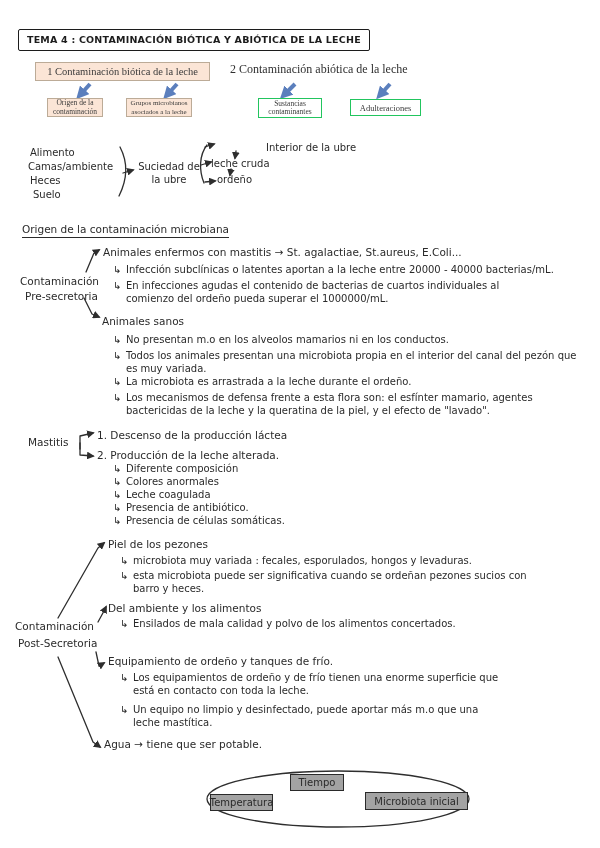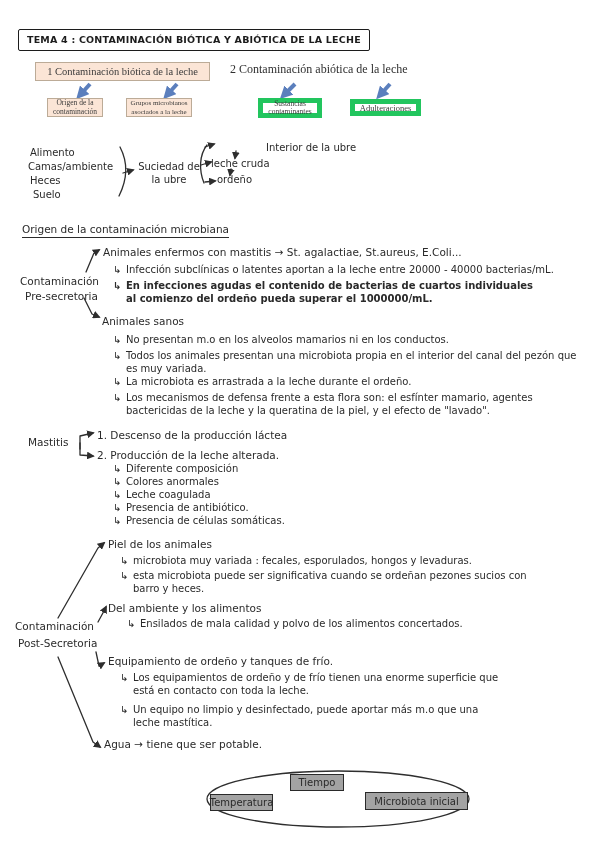--- a/index.html
+++ b/index.html
@@ -11,21 +11,21 @@
   .t{font-size:10.5px;}
   .hook{padding-left:13px;}
   .hook::before{content:"\21B3";position:absolute;left:0;top:0;font-size:10px;color:#2a2a2a;}
   .underline{border-bottom:1.3px solid #2a2a2a;padding-bottom:1px;}
   .title-box{position:absolute;left:18px;top:29px;z-index:1;border:1.6px solid #1c1c1c;
       border-radius:2px;padding:4px 8px 5px 8px;font-size:9.5px;font-weight:600;
       letter-spacing:0.2px;color:#1c1c1c;font-family:"DejaVu Sans",sans-serif;}
   .pbox{position:absolute;z-index:1;box-sizing:border-box;border:1px solid #bcab97;
       background:#fbe5d6;font-family:"Liberation Serif",serif;color:#3a3a3a;
       display:flex;align-items:center;justify-content:center;text-align:center;}
-  .bluebox{background:#ffffff;border:5px solid #22c55e;}
+  .bluebox{background:#ffffff;border:1px solid #22c55e;}
   .serif-title{position:absolute;z-index:1;font-family:"Liberation Serif",serif;
       color:#2f2f2f;font-size:12px;}
   .nodebox{position:absolute;z-index:1;box-sizing:border-box;border:1.4px solid #2a2a2a;
       background:#a3a3a3;font-size:10px;color:#2a2a2a;display:flex;align-items:center;
       justify-content:center;font-family:"DejaVu Sans",sans-serif;}
 </style>
 </head>
 <body>
 
 <div class="page">
@@ -92,46 +92,46 @@
   <div class="hw" style="left:211px;top:157px;">leche cruda</div>
   <div class="hw" style="left:217px;top:173px;">ordeño</div>
 
   <div class="hw t underline" style="left:22px;top:223px;">Origen de la contaminación microbiana</div>
 
   <div class="hw t" style="left:20px;top:275px;">Contaminación</div>
   <div class="hw t" style="left:25px;top:290px;">Pre-secretoria</div>
 
   <div class="hw t" style="left:103px;top:246px;">Animales enfermos con mastitis → St. agalactiae, St.aureus, E.Coli...</div>
   <div class="hw hook" style="left:113px;top:263px;max-width:470px;">Infección subclínicas o latentes aportan a la leche entre 20000 - 40000 bacterias/mL.</div>
-  <div class="hw hook" style="left:113px;top:279px;max-width:410px;font-weight:bold;">En infecciones agudas el contenido de bacterias de cuartos individuales al comienzo del ordeño pueda superar el 1000000/mL.</div>
+  <div class="hw hook" style="left:113px;top:279px;max-width:410px;">En infecciones agudas el contenido de bacterias de cuartos individuales al comienzo del ordeño pueda superar el 1000000/mL.</div>
 
   <div class="hw t" style="left:102px;top:315px;">Animales sanos</div>
   <div class="hw hook" style="left:113px;top:333px;max-width:470px;">No presentan m.o en los alveolos mamarios ni en los conductos.</div>
   <div class="hw hook" style="left:113px;top:349px;max-width:460px;">Todos los animales presentan una microbiota propia en el interior del canal del pezón que es muy variada.</div>
   <div class="hw hook" style="left:113px;top:375px;max-width:470px;">La microbiota es arrastrada a la leche durante el ordeño.</div>
   <div class="hw hook" style="left:113px;top:391px;max-width:430px;">Los mecanismos de defensa frente a esta flora son: el esfínter mamario, agentes bactericidas de la leche y la queratina de la piel, y el efecto de "lavado".</div>
 
   <div class="hw t" style="left:28px;top:436px;">Mastitis</div>
   <div class="hw t" style="left:97px;top:429px;">1. Descenso de la producción láctea</div>
   <div class="hw t" style="left:97px;top:449px;">2. Producción de la leche alterada.</div>
   <div class="hw hook" style="left:113px;top:462px;">Diferente composición</div>
   <div class="hw hook" style="left:113px;top:475px;">Colores anormales</div>
   <div class="hw hook" style="left:113px;top:488px;">Leche coagulada</div>
   <div class="hw hook" style="left:113px;top:501px;">Presencia de antibiótico.</div>
   <div class="hw hook" style="left:113px;top:514px;">Presencia de células somáticas.</div>
 
   <div class="hw t" style="left:15px;top:620px;">Contaminación</div>
   <div class="hw t" style="left:18px;top:637px;">Post-Secretoria</div>
 
-  <div class="hw t" style="left:108px;top:538px;">Piel de los animales</div>
+  <div class="hw t" style="left:108px;top:538px;">Piel de los pezones</div>
   <div class="hw hook" style="left:120px;top:554px;max-width:470px;">microbiota muy variada : fecales, esporulados, hongos y levaduras.</div>
   <div class="hw hook" style="left:120px;top:569px;max-width:395px;">esta microbiota puede ser significativa cuando se ordeñan pezones sucios con barro y heces.</div>
 
   <div class="hw t" style="left:108px;top:602px;">Del ambiente y los alimentos</div>
-  <div class="hw hook" style="left:127px;top:617px;max-width:470px;">Ensilados de mala calidad y polvo de los alimentos concertados.</div>
+  <div class="hw hook" style="left:120px;top:617px;max-width:470px;">Ensilados de mala calidad y polvo de los alimentos concertados.</div>
 
   <div class="hw t" style="left:108px;top:655px;">Equipamiento de ordeño y tanques de frío.</div>
   <div class="hw hook" style="left:120px;top:671px;max-width:385px;">Los equipamientos de ordeño y de frío tienen una enorme superficie que está en contacto con toda la leche.</div>
   <div class="hw hook" style="left:120px;top:703px;max-width:360px;">Un equipo no limpio y desinfectado, puede aportar más m.o que una leche mastítica.</div>
 
   <div class="hw t" style="left:104px;top:738px;">Agua → tiene que ser potable.</div>
 
   <div class="nodebox" style="left:290px;top:774px;width:54px;height:17px;">Tiempo</div>
   <div class="nodebox" style="left:210px;top:794px;width:63px;height:17px;">Temperatura</div>
   <div class="nodebox" style="left:365px;top:792px;width:103px;height:18px;">Microbiota inicial</div>

